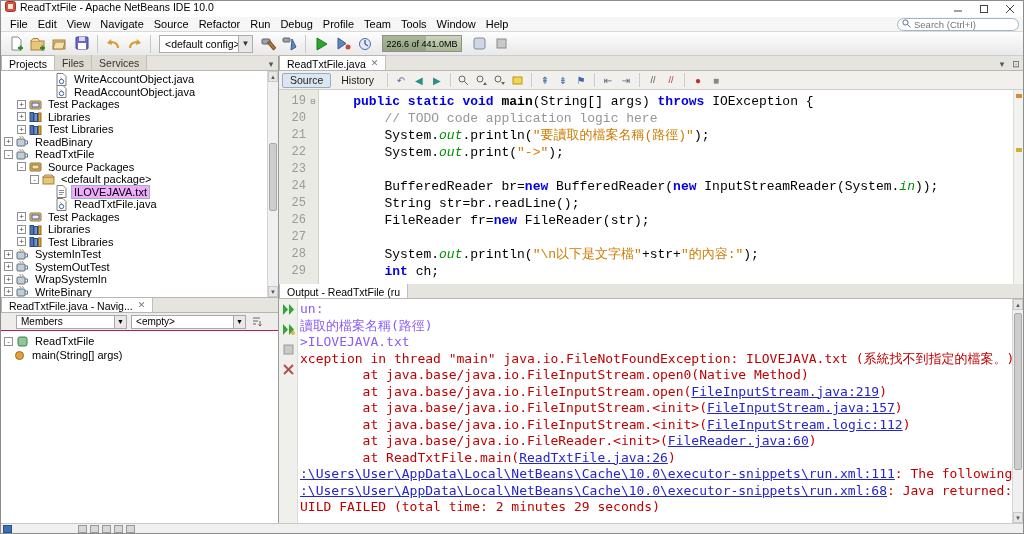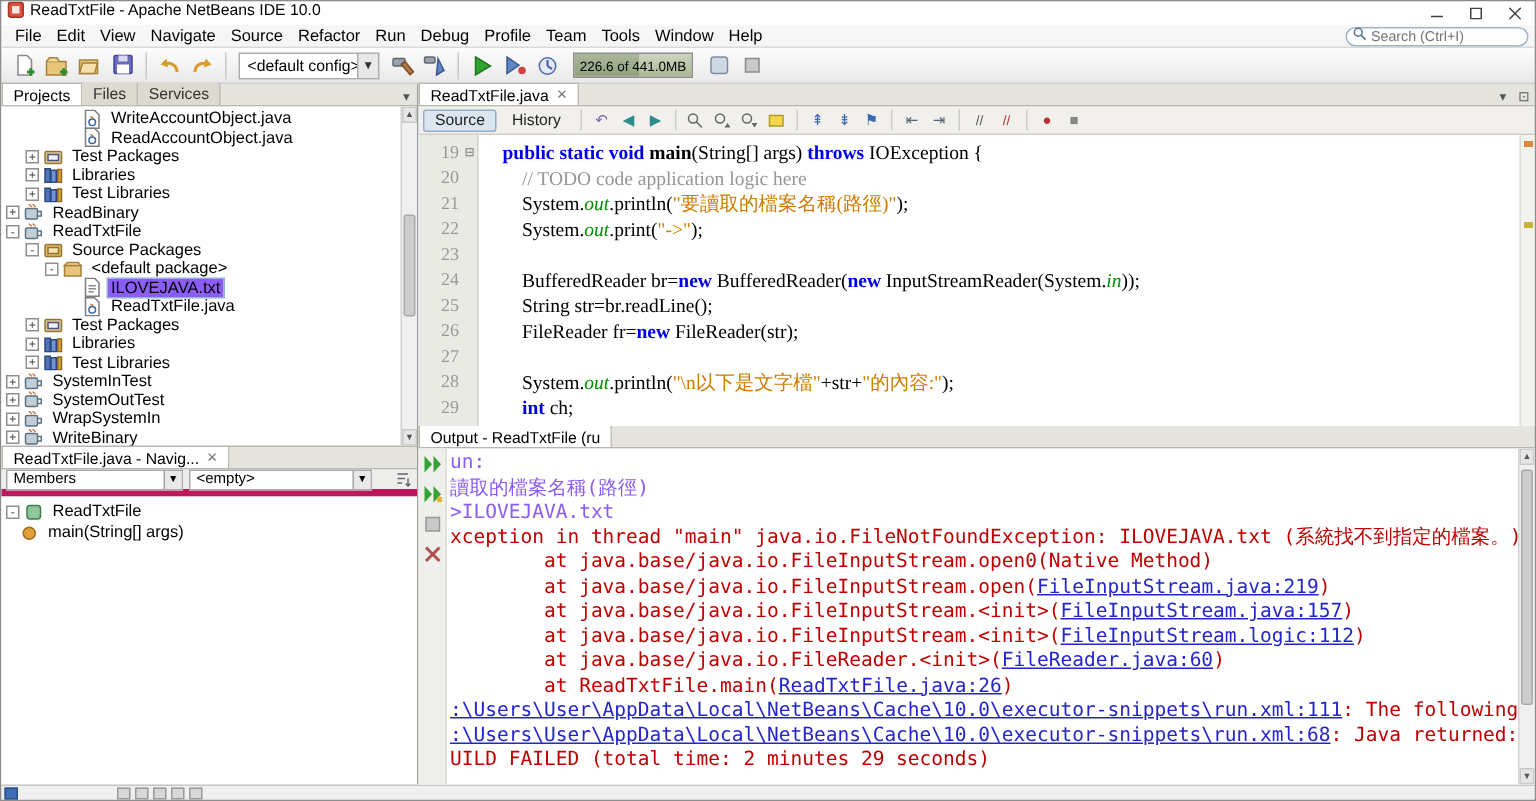--- a/index.html
+++ b/index.html
@@ -40,47 +40,47 @@
   .tab { height:15px; padding:1px 7px 0 7px; font-size:10.5px; display:flex; align-items:center; gap:5px; border-right:1px solid #c2bfb7; background:#dddad2; color:#333; white-space:nowrap; }
   .tab.active { background:#ffffff; border-top:1px solid #b9b6ae; border-left:1px solid #b9b6ae; color:#000; }
   .tab .x { color:#777; font-size:9px; line-height:9px; }
   .tabrow .spacer { flex:1; }
   .minibtn { width:14px; height:13px; display:flex; align-items:center; justify-content:center; color:#555; font-size:9px; }
 
   
   .ptree { height:227px; flex:none; background:#fff; position:relative; overflow:hidden; border-bottom:1px solid #b9b6ae; }
   .tree-rows { padding:2px 0 0 0; }
   .trow { height:12.5px; display:flex; align-items:center; white-space:nowrap; font-size:11px; }
-  .trow.sel .lbl { background:#8b5cf6; outline:1px solid #94b4d4; }
+  .trow.sel .lbl { background:#f0abfc; outline:1px solid #94b4d4; }
   .th { width:9px; height:9px; flex:none; border:1px solid #8f8f8f; background:#fff; font-size:8px; line-height:7px; text-align:center; color:#444; margin-right:3px; }
   .th.none { visibility:hidden; }
   .ticon { width:13px; height:13px; flex:none; margin-right:4px; display:flex; align-items:center; justify-content:center; }
   .lbl { padding:0 2px; }
 
   .vscroll { position:absolute; top:0; right:0; width:11px; bottom:0; background:#f0f0f0; border-left:1px solid #d5d5d5; }
   .vscroll .arr { height:11px; display:flex; align-items:center; justify-content:center; font-size:6px; color:#555; background:#e6e6e6; border:1px solid #c9c9c9; }
   .vscroll .arr.dn { position:absolute; bottom:0; left:0; right:0; }
   .vscroll .thumb { position:absolute; left:1px; right:1px; background:#cdcdcd; border:1px solid #a9a9a9; border-radius:2px; }
 
   
-  .navfilters { height:18px; flex:none; background:#ededeb; border-bottom:5px solid #be185d; display:flex; align-items:center; padding:0 3px; gap:4px; }
+  .navfilters { height:18px; flex:none; background:#ededeb; border-bottom:1px solid #be185d; display:flex; align-items:center; padding:0 15px; gap:4px; }
   .ncombo { height:14px; background:#fff; border:1px solid #a8a8a8; display:flex; align-items:center; font-size:10px; }
   .ncombo .cval { padding:0 4px; overflow:hidden; white-space:nowrap; }
   .ncombo .carr { width:12px; height:12px; background:#e8e8e8; border-left:1px solid #a8a8a8; font-size:7px; display:flex; align-items:center; justify-content:center; }
   .navtree { flex:1; background:#fff; padding-top:3px; }
   .navtree .trow { height:14px; }
 
   
   .etoolbar { height:19px; flex:none; background:#f1f0ed; border-bottom:1px solid #cfcdc6; display:flex; align-items:center; padding:0 3px; gap:2px; }
   .ebtn { height:15px; padding:0 7px; font-size:10.5px; display:flex; align-items:center; border:1px solid transparent; border-radius:2px; color:#222; }
   .ebtn.pressed { background:#dce6f0; border-color:#93aec7; }
   .eicon { width:16px; height:16px; display:flex; align-items:center; justify-content:center; font-size:10px; color:#567; }
   .esep { width:1px; height:14px; background:#cccccc; margin:0 3px; }
 
-  .editor { height:194px; flex:none; position:relative; background:#fff; overflow:hidden; font-family:Liberation Serif, serif; font-size:13px; line-height:17px; }
+  .editor { height:194px; flex:none; position:relative; background:#fff; overflow:hidden; font-family:Liberation Mono, monospace; font-size:13px; line-height:17px; }
   .gutter-bg { position:absolute; left:0; top:0; bottom:0; width:40px; background:#eaeae5; border-right:1px solid #d2d0c8; }
   .code-lines { position:absolute; left:0; top:3px; right:10px; }
   .code-line { height:17px; white-space:pre; display:flex; }
   .ln { width:27px; flex:none; text-align:right; color:#999; font-size:12px; }
   .fold { width:14px; flex:none; text-align:center; color:#777; font-size:8px; line-height:17px; }
   .ct { padding-left:2px; }
   .tk-k { color:#0000e6; font-weight:bold; }
   .tk-s { color:#ce7b00; }
   .tk-c { color:#969696; }
   .tk-f { color:#008f00; font-style:italic; }

